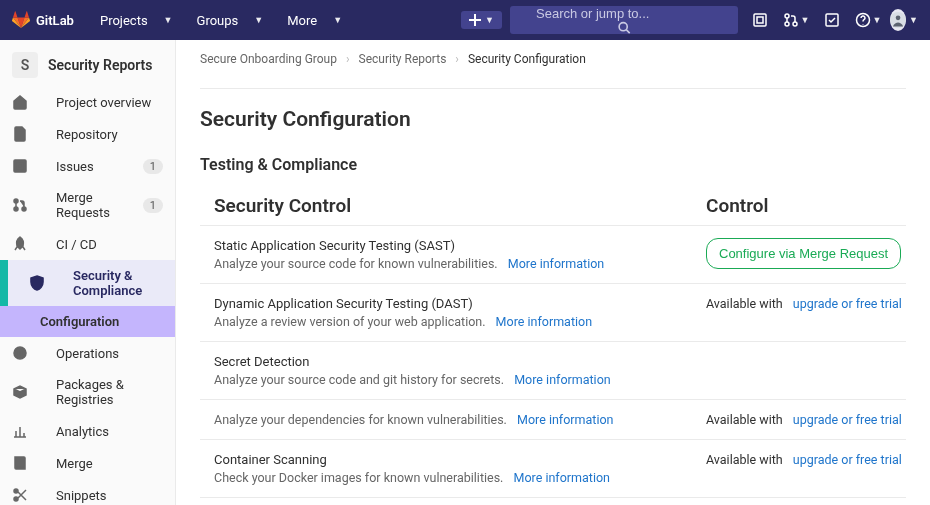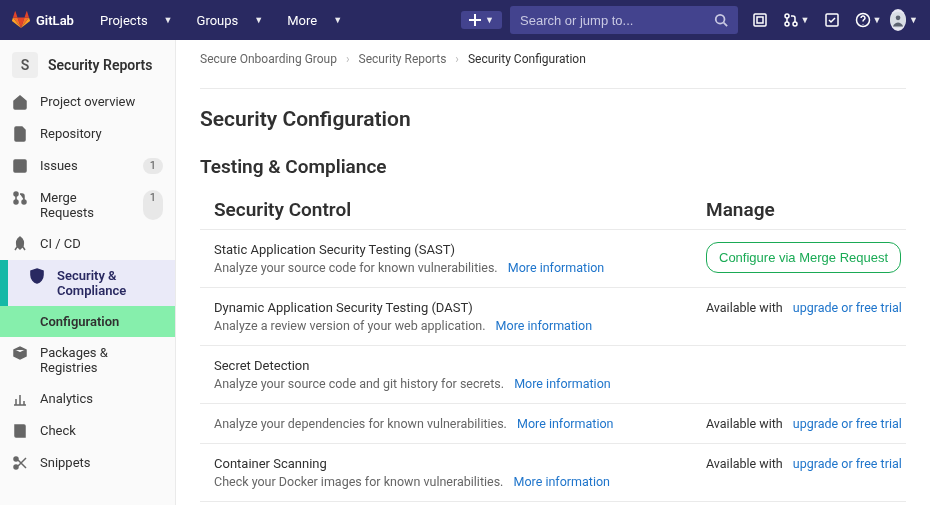--- a/index.html
+++ b/index.html
@@ -4,41 +4,41 @@
 <style>
 * { box-sizing: border-box; margin: 0; padding: 0; }
 body { font-family: -apple-system, BlinkMacSystemFont, "Segoe UI", Roboto, sans-serif; font-size: 13px; color: #303030; background: #fff; width: 930px; height: 505px; overflow: hidden; }
 .topnav { background: #292961; color: #fff; height: 40px; display: flex; align-items: center; padding: 0 12px; gap: 8px; }
 .logo { display: flex; align-items: center; gap: 6px; font-weight: 600; margin-right: 10px; }
 .tanuki { width: 18px; height: 18px; }
 .nav-item { display: flex; align-items: center; gap: 16px; padding: 0 8px; color: #fff; cursor: pointer; font-size: 13px; }
 .chev { font-size: 9px; opacity: .9; }
 .spacer { flex: 1; }
 .plus-btn { background: #43438e; border-radius: 3px; padding: 3px 8px; display: flex; align-items: center; gap: 4px; cursor: pointer; }
-.search { background: #43438e; border-radius: 3px; display: flex; align-items: center; width: 228px; height: 28px; padding: 0 10px; color: #c9c9e3; }
+.search { background: #43438e; border-radius: 3px; display: flex; align-items: center; width: 228px; height: 28px; padding: 0 10px; color: #c9c9e3; flex-direction: column; }
 .search input { background: transparent; border: 0; outline: 0; color: #fff; flex: 1; font-size: 13px; }
 .search input::placeholder { color: #c9c9e3; }
 .topicon { width: 28px; display: flex; justify-content: center; align-items: center; cursor: pointer; position: relative; }
 .avatar { width: 22px; height: 22px; border-radius: 50%; background: #e8e8f2; display: flex; align-items: center; justify-content: center; font-size: 11px; color: #333; overflow: hidden; }
 .layout { display: flex; height: calc(100% - 40px); }
 .sidebar { width: 176px; border-right: 1px solid #eaeaea; background: #fafafa; overflow-y: auto; padding-top: 4px; }
 .context { display: flex; align-items: center; gap: 10px; padding: 8px 12px; font-weight: 600; font-size: 14px; }
 .ctx-avatar { width: 26px; height: 26px; background: #eee; border-radius: 4px; display: flex; align-items: center; justify-content: center; color: #555; font-size: 14px; }
-.side-item { display: flex; gap: 12px; padding: 8px 12px; color: #303030; cursor: pointer; font-size: 13px; }
+.side-item { display: flex; align-items: center; gap: 28px; padding: 8px 12px; color: #303030; cursor: pointer; font-size: 13px; }
 .side-item.active { background: #eaeaf8; color: #292961; border-left: 8px solid #14b8a6; padding-left: 21px; font-weight: 600; }
-.side-sub { padding: 8px 12px 8px 40px; background: #86efac; color: #303030; cursor: pointer; font-weight: 600; }
+.side-sub { padding: 8px 12px 8px 40px; background: #c4b5fd; color: #303030; cursor: pointer; font-weight: 600; }
 .side-icon { width: 16px; height: 16px; flex-shrink: 0; color: #666; fill: currentColor; stroke: currentColor; }
 .side-item.active .side-icon { color: #292961; }
 .badge { margin-left: auto; background: #e8e8e8; color: #555; border-radius: 10px; padding: 1px 7px; font-size: 11px; }
 .main { flex: 1; overflow-y: auto; padding: 12px 24px; }
 .breadcrumb { font-size: 12px; color: #666; padding-bottom: 22px; border-bottom: 1px solid #eaeaea; margin-bottom: 18px; }
 .breadcrumb span.sep { margin: 0 6px; color: #bbb; }
 .breadcrumb .cur { color: #303030; }
 h1 { font-size: 21px; font-weight: 600; margin-bottom: 24px; }
-h2 { font-size: 19px; font-weight: 600; margin-bottom: 12px; }
+h2 { font-size: 16px; font-weight: 600; margin-bottom: 12px; }
 .thead { display: flex; font-weight: 600; padding: 8px 0; font-size: 19px; }
 .col-ctrl { flex: 1; padding-left: 14px; }
 .col-mng { width: 200px; }
 .sec-row { border-top: 1px solid #eaeaea; padding: 12px 0 12px 14px; display: flex; gap: 17px; }
 .sec-row .info { flex: 1; }
 .sec-title { font-size: 13px; margin-bottom: 3px; }
 .sec-desc { font-size: 12.5px; color: #666; }
 .link { color: #1f75cb; cursor: pointer; padding-left: 7px; }
 .btn-outline { border: 1px solid #1aaa55; background: #fff; color: #1aaa55; border-radius: 12px; padding: 7px 12px; font-size: 13px; cursor: pointer; white-space: nowrap; }
 .avail { font-size: 12.5px; color: #303030; white-space: nowrap; }
@@ -173,35 +173,42 @@
       <svg class="side-icon" viewBox="0 0 16 16" fill="none" stroke="currentColor" stroke-width="1.6">
           <path d="M8 1l6 2v4c0 4-3 7-6 8-3-1-6-4-6-8V3z"></path>
         </svg>
       <span>Security &amp; Compliance</span>
     </div>
     <div class="side-sub">
       <span>Configuration</span>
     </div>
     <div class="side-item">
       <svg class="side-icon" viewBox="0 0 16 16" fill="none" stroke="currentColor" stroke-width="1.5">
+          <circle cx="8" cy="8" r="6"></circle>
+          <circle cx="8" cy="8" r="2"></circle>
+        </svg>
+      <span>Operations</span>
+    </div>
+    <div class="side-item">
+      <svg class="side-icon" viewBox="0 0 16 16" fill="none" stroke="currentColor" stroke-width="1.5">
           <path d="M2 5l6-3 6 3v6l-6 3-6-3zM2 5l6 3 6-3M8 8v6"></path>
         </svg>
       <span>Packages &amp; Registries</span>
     </div>
     <div class="side-item">
       <svg class="side-icon" viewBox="0 0 16 16" fill="none" stroke="currentColor" stroke-width="1.5">
           <path d="M2 14h12M4 14V8M8 14V4M12 14v-4"></path>
         </svg>
       <span>Analytics</span>
     </div>
     <div class="side-item">
       <svg class="side-icon" viewBox="0 0 16 16" fill="none" stroke="currentColor" stroke-width="1.5">
           <path d="M3 2h9a1 1 0 011 1v11H4a1 1 0 01-1-1zM3 12h10"></path>
         </svg>
-      <span>Check</span>
+      <span>Merge</span>
     </div>
     <div class="side-item">
       <svg class="side-icon" viewBox="0 0 16 16" fill="none" stroke="currentColor" stroke-width="1.5">
           <circle cx="4" cy="4" r="2"></circle>
           <circle cx="4" cy="12" r="2"></circle>
           <path d="M6 5l8 8M6 11l8-8"></path>
         </svg>
       <span>Snippets</span>
     </div>
 
@@ -214,21 +221,21 @@
       <span>Security Reports</span>
       <span class="sep">›</span>
       <span class="cur">Security Configuration</span>
     </div>
 
     <h1>Security Configuration</h1>
     <h2>Testing &amp; Compliance</h2>
 
     <div class="thead">
       <div class="col-ctrl">Security Control</div>
-      <div class="col-mng">Manage</div>
+      <div class="col-mng">Control</div>
     </div>
 
     <div id="rows">
         <div class="sec-row">
           <div class="info">
             <div class="sec-title">Static Application Security Testing (SAST)</div>
             <div class="sec-desc">Analyze your source code for known vulnerabilities. <span class="link">More information</span></div>
           </div>
           <div class="col-mng"><button class="btn-outline">Configure via Merge Request</button></div>
         </div>

